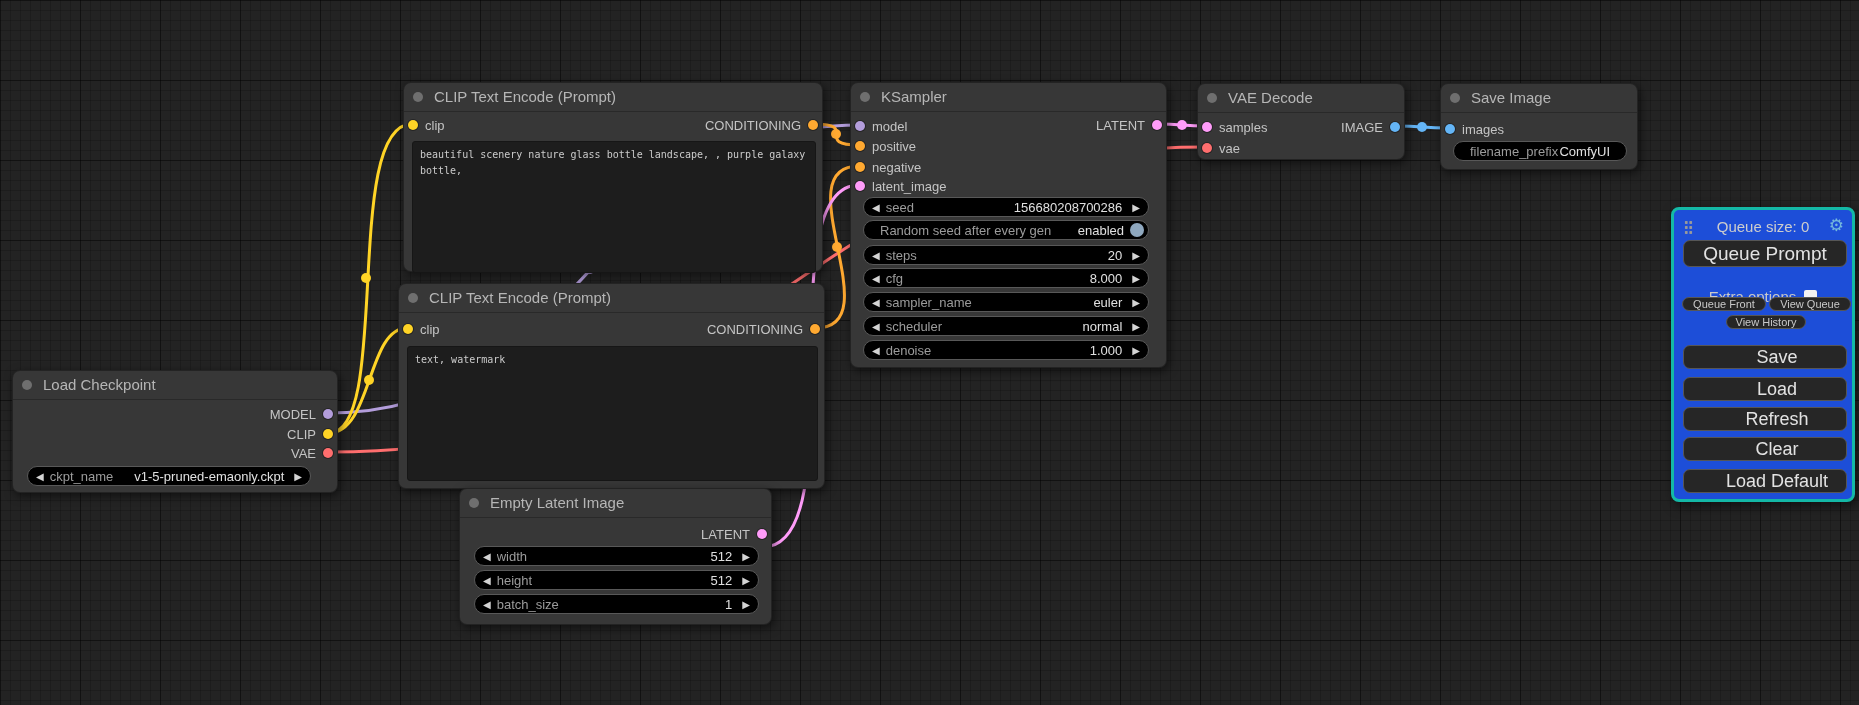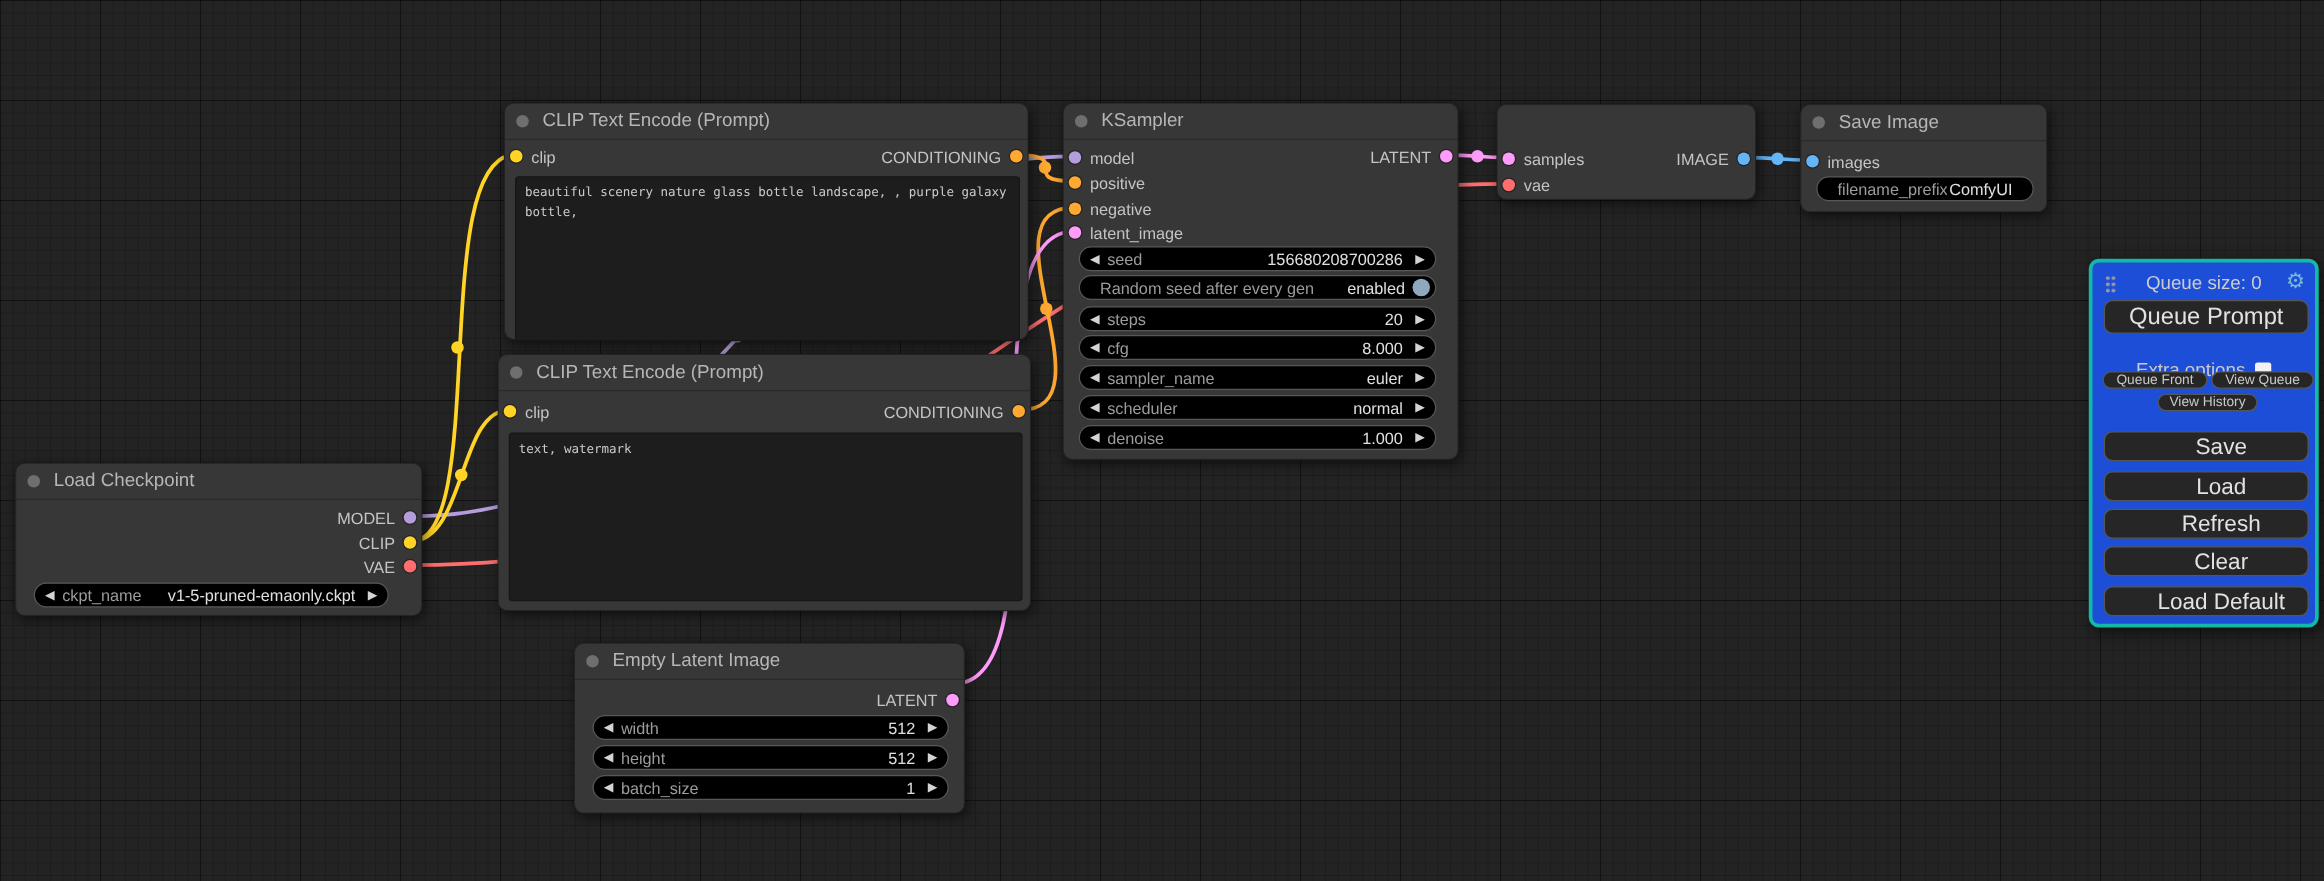--- a/index.html
+++ b/index.html
@@ -160,21 +160,21 @@
     <span class="sdot" style="background: rgb(255, 110, 110);"></span>
   </div>
   <div class="widget" style="left:14px;top:95px;width:284px;">
     <span class="warrow">◀</span>
     <span class="wname">ckpt_name</span>
     <span class="wval">v1-5-pruned-emaonly.ckpt</span>
     <span class="warrow">▶</span>
   </div>
 </div>
 
-<div class="node" style="left:459px;top:514px;width:313px;height:137px;">
+<div class="node" style="left:459px;top:488px;width:313px;height:137px;">
   <div class="ntitle">
     <span class="tdot"></span>
     <span class="ttext">Empty Latent Image</span>
   </div>
   <div class="slot out" style="top:35px;">
     <span class="slabel">LATENT</span>
     <span class="sdot" style="background: rgb(255, 156, 249);"></span>
   </div>
   <div class="widget" style="left:14px;top:57px;width:285px;">
     <span class="warrow">◀</span>
@@ -259,20 +259,24 @@
   </div>
   <div class="widget" style="left:12px;top:257px;width:286px;">
     <span class="warrow">◀</span>
     <span class="wname">denoise</span>
     <span class="wval">1.000</span>
     <span class="warrow">▶</span>
   </div>
 </div>
 
 <div class="node" style="left:1197px;top:83px;width:208px;height:77px;">
+  <div class="ntitle">
+    <span class="tdot"></span>
+    <span class="ttext">VAE Decode</span>
+  </div>
   <div class="slot in" style="top:33px;">
     <span class="sdot" style="background: rgb(255, 156, 249);"></span>
     <span class="slabel">samples</span>
   </div>
   <div class="slot in" style="top:54px;">
     <span class="sdot" style="background: rgb(255, 110, 110);"></span>
     <span class="slabel">vae</span>
   </div>
   <div class="slot out" style="top:33px;">
     <span class="slabel">IMAGE</span>

